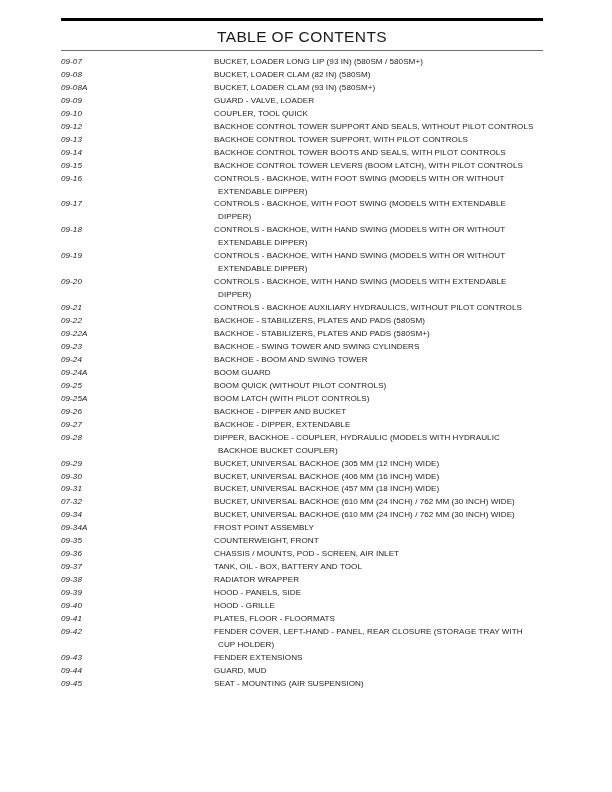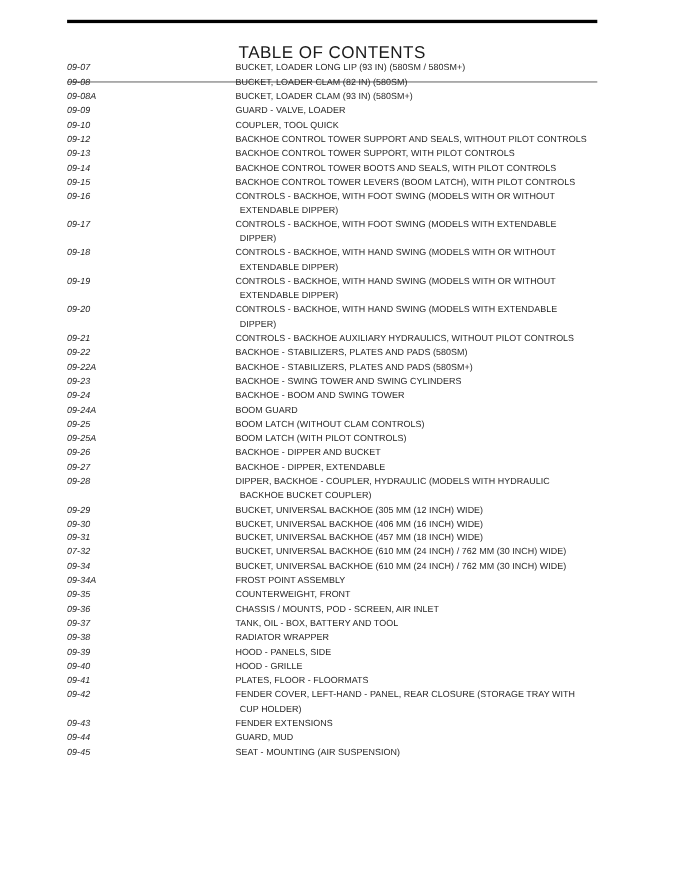--- a/index.html
+++ b/index.html
@@ -32,21 +32,21 @@
     width: 100%;
     height: 3px;
     background: #000000;
     margin: 0;
   }
   .doc-title {
     text-align: center;
     font-size: 15.5px;
     letter-spacing: 0.4px;
     font-weight: normal;
-    margin: 12px;
+    margin: 0;
     padding-top: 7px;
     padding-bottom: 4px;
     line-height: 1.15;
     color: #1a1a1a;
   }
   .rule-bottom {
     width: 100%;
     height: 1.5px;
     background: #6f6f6f;
     margin: 0;
@@ -168,21 +168,21 @@
       <div class="toc-row">
         <div class="toc-code">09-24</div>
         <div class="toc-title">BACKHOE - BOOM AND SWING TOWER</div>
       </div>
       <div class="toc-row">
         <div class="toc-code">09-24A</div>
         <div class="toc-title">BOOM GUARD</div>
       </div>
       <div class="toc-row">
         <div class="toc-code">09-25</div>
-        <div class="toc-title">BOOM LATCH (WITHOUT CLAM CONTROLS)</div>
+        <div class="toc-title">BOOM QUICK (WITHOUT PILOT CONTROLS)</div>
       </div>
       <div class="toc-row">
         <div class="toc-code">09-25A</div>
         <div class="toc-title">BOOM LATCH (WITH PILOT CONTROLS)</div>
       </div>
       <div class="toc-row">
         <div class="toc-code">09-26</div>
         <div class="toc-title">BACKHOE - DIPPER AND BUCKET</div>
       </div>
       <div class="toc-row">

